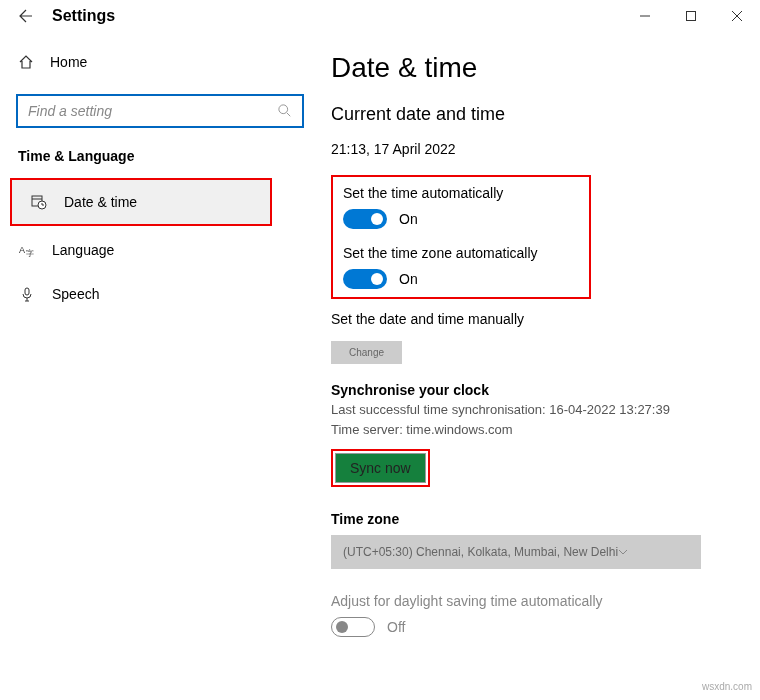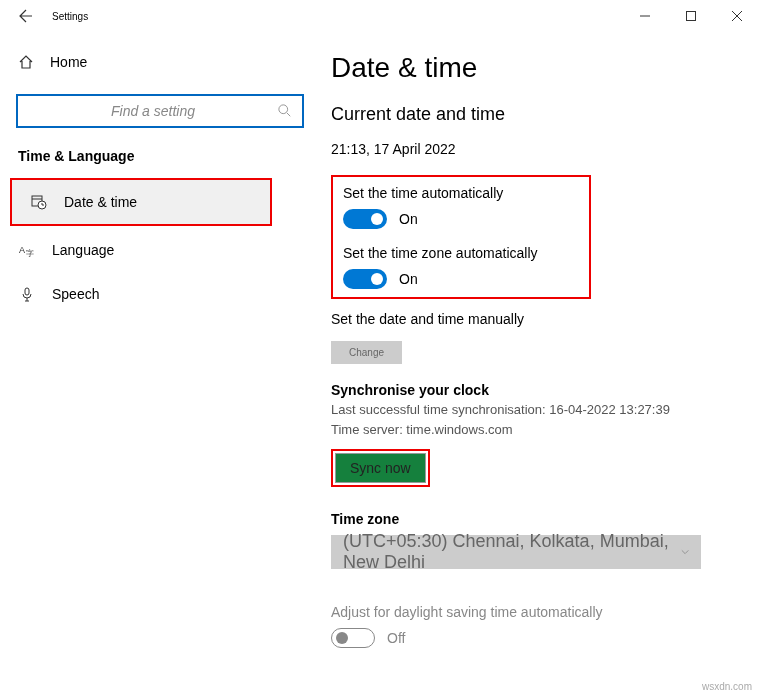--- a/index.html
+++ b/index.html
@@ -1,26 +1,26 @@
 <!DOCTYPE html>
 <html><head>
   <meta charset="utf-8">
   <style>
     * { box-sizing: border-box; margin: 0; padding: 0; font-family: 'Segoe UI', Tahoma, sans-serif; }
     body { width: 760px; height: 700px; background: #fff; overflow: hidden; position: relative; }
     .titlebar { height: 32px; display: flex; align-items: center; padding-left: 8px; }
     .back-btn { width: 36px; height: 32px; display: flex; align-items: center; justify-content: center; }
-    .titlebar-title { font-size: 10px; margin-left: 8px; }
+    .titlebar-title { font-size: 16px; margin-left: 8px; font-weight: bold; }
     .window-controls { position: absolute; top: 0; right: 0; display: flex; }
     .window-btn { width: 46px; height: 32px; display: flex; align-items: center; justify-content: center; font-size: 12px; }
     .container { display: flex; height: calc(100% - 32px); gap: 11px; }
     .sidebar { width: 320px; padding: 10px 0; }
     .home-row { display: flex; align-items: center; height: 40px; padding: 0 18px; gap: 16px; font-size: 14px; }
     .search-box { margin: 12px 16px 20px 16px; border: 2px solid #0067c0; height: 34px; display: flex; align-items: center; padding: 0 10px; justify-content: space-between; }
-    .search-input { border: none; outline: none; font-size: 14px; color: #888; flex: 1; text-align: center; }
+    .search-input { border: none; outline: none; font-size: 14px; color: #888; flex: 1; }
     .search-input::placeholder { color: #888; font-style: italic; }
     .section-heading { font-size: 14px; font-weight: 600; padding: 0 18px 12px 18px; }
     .nav-item { display: flex; align-items: center; height: 44px; padding: 0 18px; gap: 16px; font-size: 14px; cursor: pointer; }
     .nav-item.selected { background: #f0f0f0; }
     .nav-item .icon-wrap { width: 18px; display: flex; justify-content: center; }
     .red-box-nav { border: 2px solid #e00; margin: 2px 48px 2px 10px; }
     .content { flex: 1; padding: 20px 30px 20px 0; overflow-y: auto; }
     .page-title { font-size: 28px; font-weight: 400; margin-bottom: 20px; }
     .subheading { font-size: 18px; font-weight: 400; margin-bottom: 16px; }
     .current-dt { font-size: 14px; margin-bottom: 18px; }
@@ -36,21 +36,21 @@
     .toggle.on .knob { background: #fff; right: 4px; }
     .toggle.off .knob { background: #888; left: 4px; top: 3px; }
     .toggle-state { font-size: 14px; }
     .btn-grey { background: #ccc; border: none; padding: 6px 18px; font-size: 10px; color: #666; margin-top: 6px; margin-bottom: 18px; }
     .btn-sync { background: #15803d; border: 1px solid #999; padding: 6px 14px; font-size: 14px; color: #222; }
     .sync-section { margin-bottom: 24px; }
     .sync-heading { font-size: 14px; font-weight: 600; margin-bottom: 2px; }
     .sync-info { font-size: 13px; color: #555; line-height: 1.5; margin-bottom: 10px; }
     .red-box-sync { border: 2px solid #e00; display: inline-block; padding: 2px; }
     .tz-heading { font-size: 14px; font-weight: 600; margin-bottom: 8px; }
-    .tz-select { background: #ccc; height: 34px; display: flex; align-items: center; padding: 0 12px; color: #666; font-size: 18px; width: 370px; margin-bottom: 35px; justify-content: flex-end; }
+    .tz-select { background: #ccc; height: 34px; display: flex; align-items: center; padding: 0 12px; color: #666; font-size: 12px; width: 370px; margin-bottom: 24px; justify-content: flex-start; }
     .watermark { position: absolute; bottom: 8px; right: 8px; font-size: 10px; color: #aaa; }
     svg { display: block; }
   </style>
 </head>
 <body>
 
 <div class="titlebar">
   <div class="back-btn">
     <svg width="16" height="16" viewBox="0 0 16 16">
         <path d="M8 2 L2 8 L8 14 M2 8 L14 8" stroke="#333" stroke-width="1.2" fill="none"></path>

